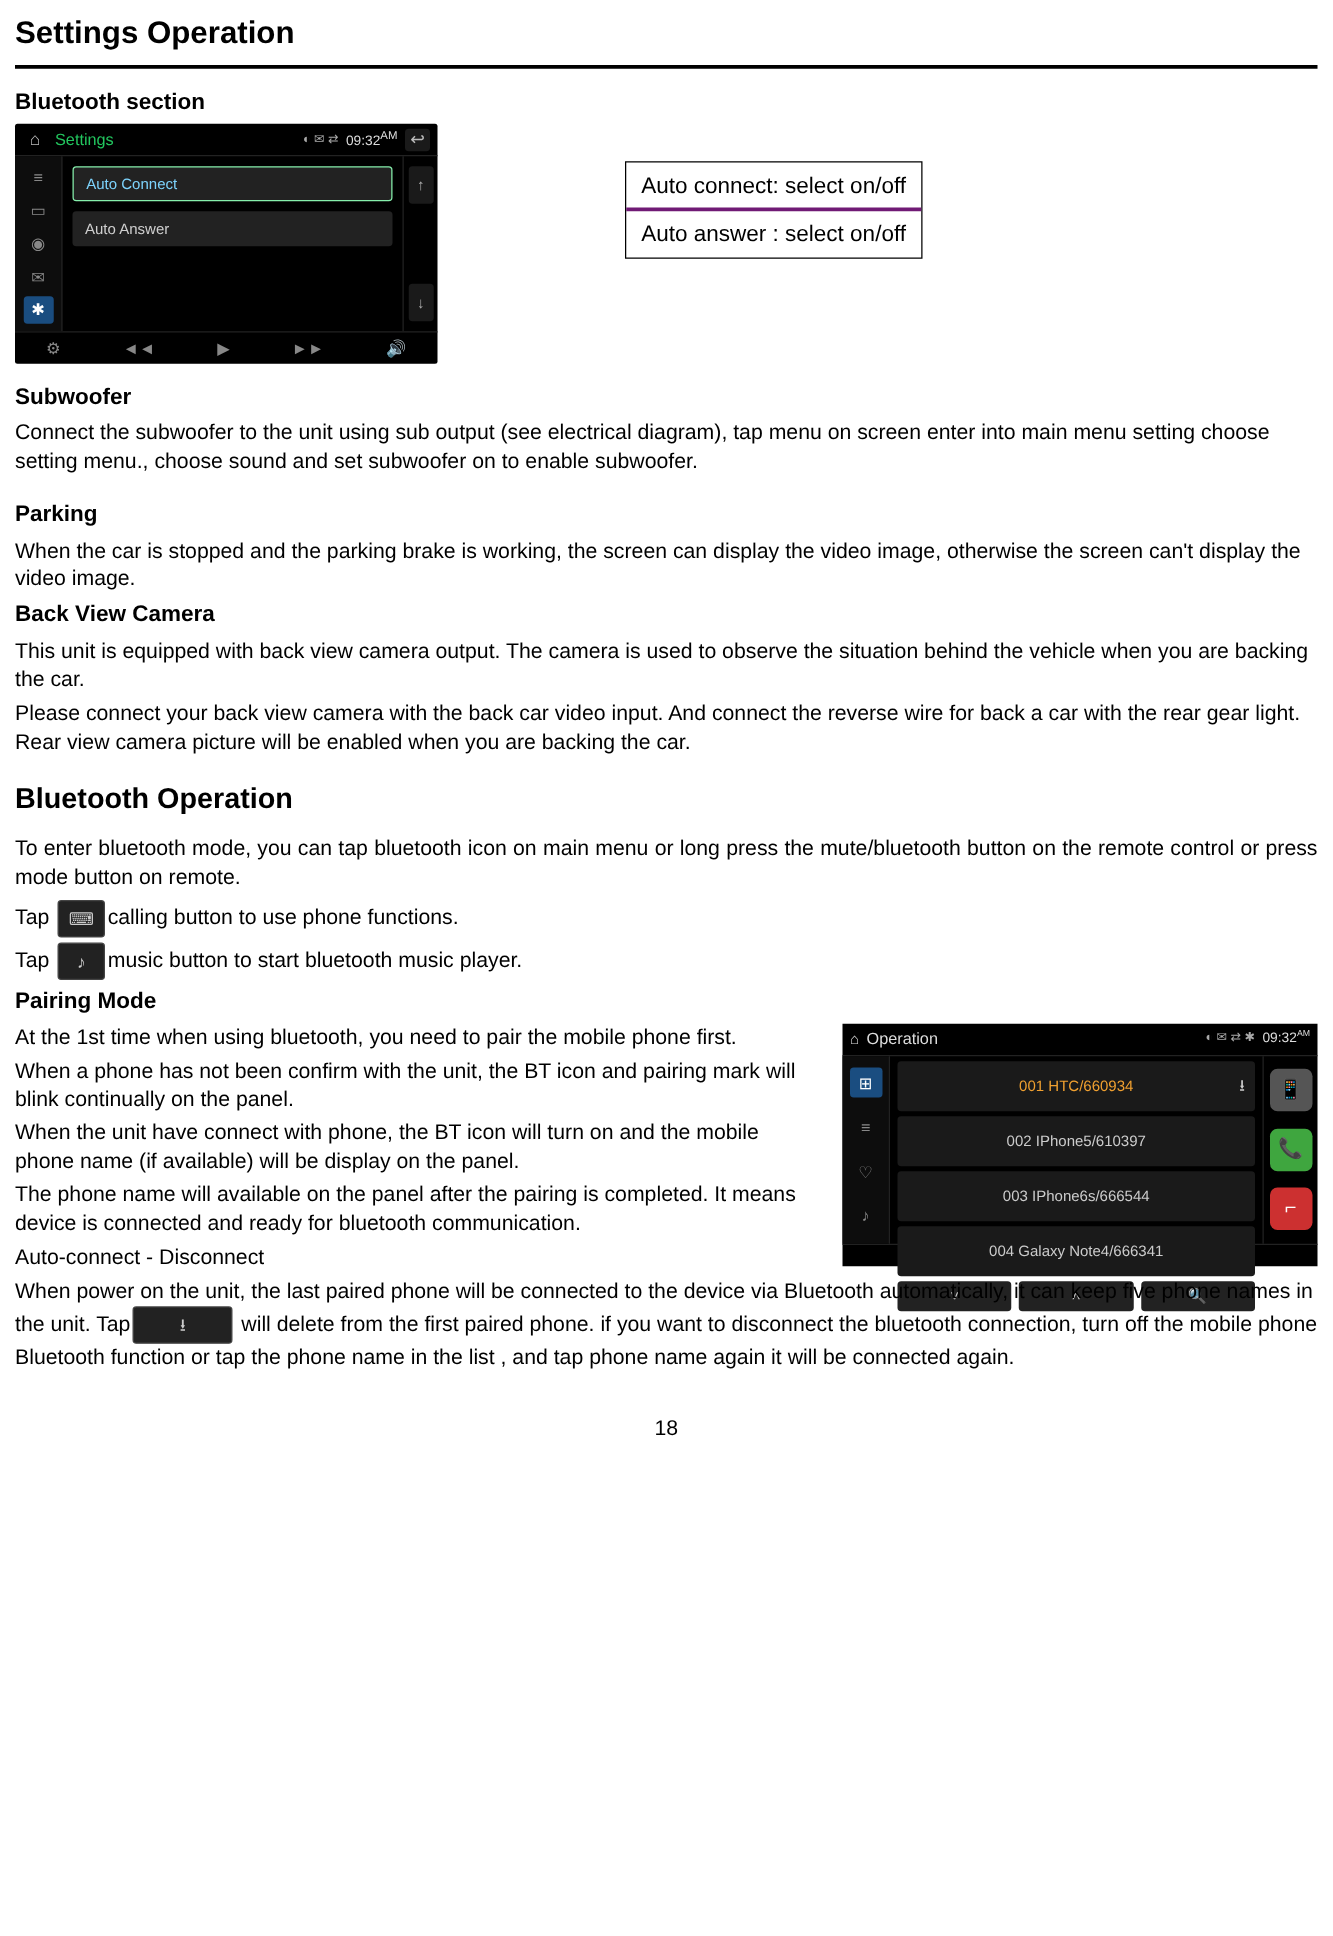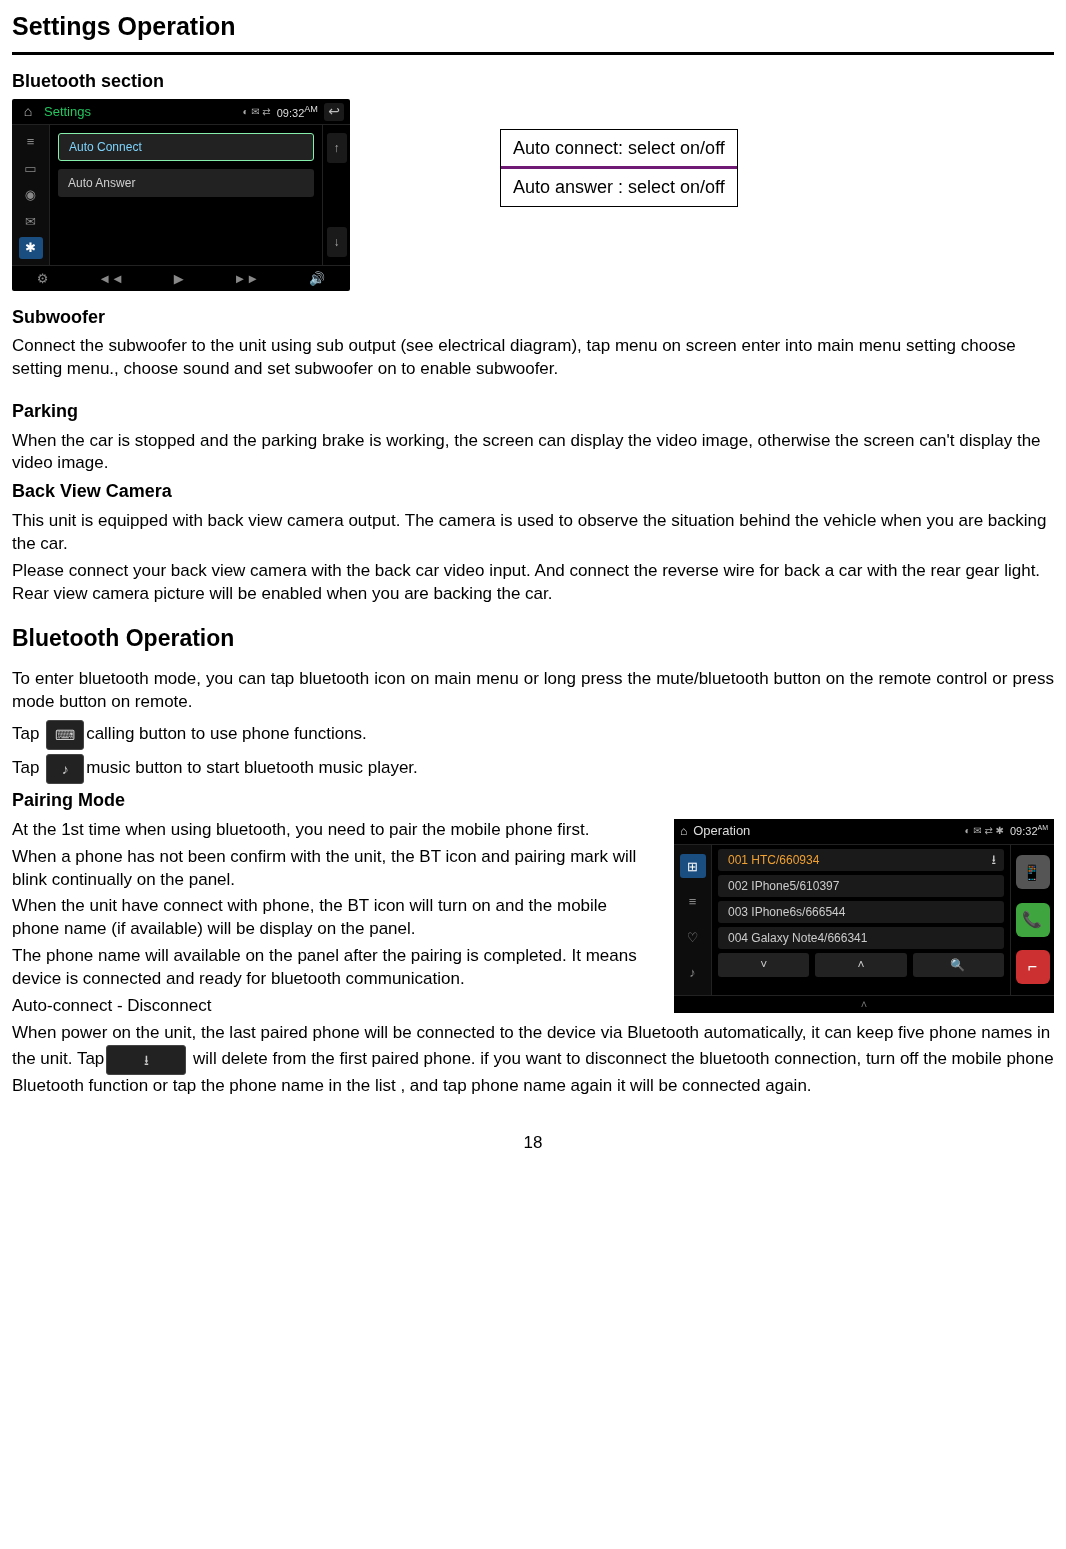--- a/index.html
+++ b/index.html
@@ -182,24 +182,25 @@
   .hf-ic{
     width:26px;height:24px;border-radius:3px;
     display:flex;align-items:center;justify-content:center;
     font-size:13px;color:#888;
   }
   .hf-ic.grid{background:#1a4d80;color:#fff;}
   .hf-list{
     flex:1;padding:4px 6px;
   }
   .hf-item{
-    height:22px;background:#1a1a1a;border-radius:3px;
+    height:40px;background:#1a1a1a;border-radius:3px;
     display:flex;align-items:center;padding:0 10px;margin-bottom:4px;
     font-size:12px;color:#ccc;
     position:relative;
+    justify-content:center;
   }
   .hf-item.sel{color:#f0a030;}
   .hf-item .dl{
     position:absolute;right:8px;color:#ccc;font-size:13px;
   }
   .hf-nav{
     display:flex;gap:6px;margin-top:2px;
   }
   .hf-btn{
     height:24px;background:#222;border-radius:3px;flex:1;

